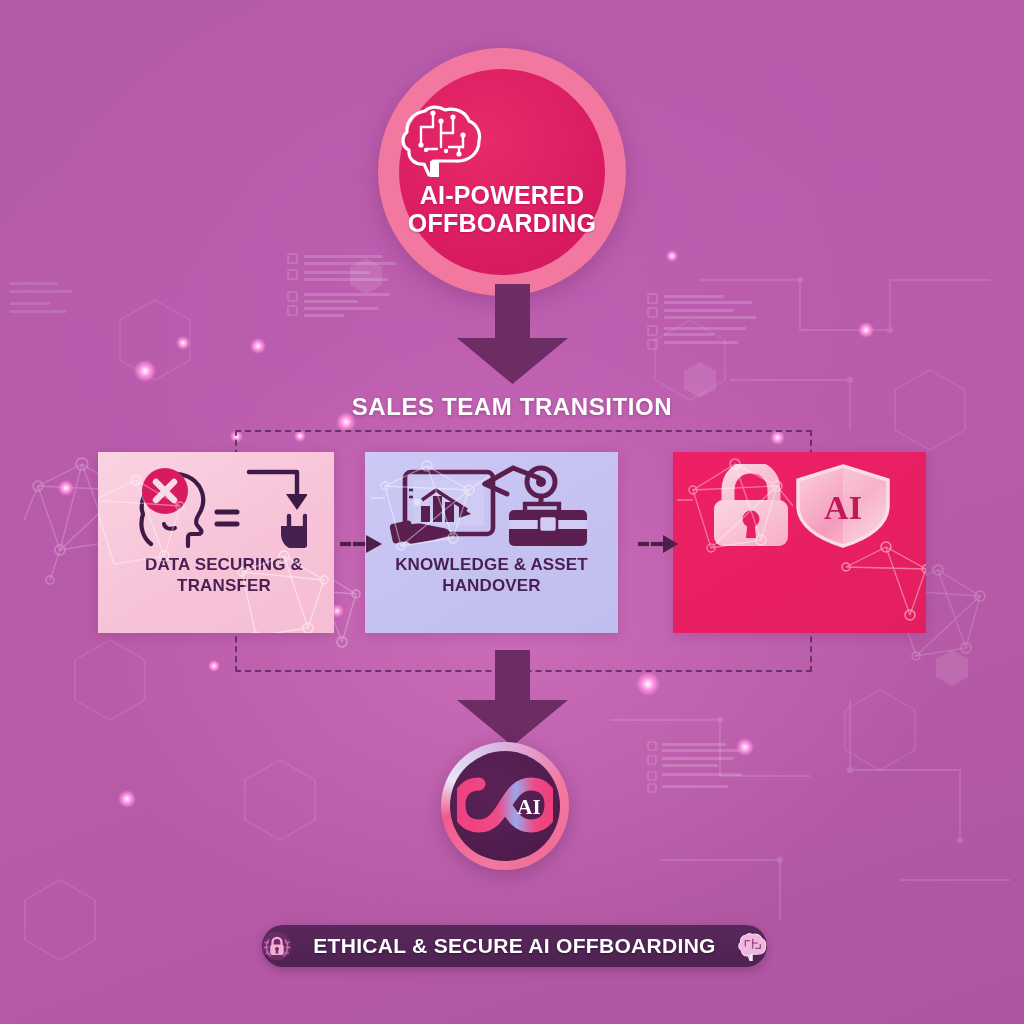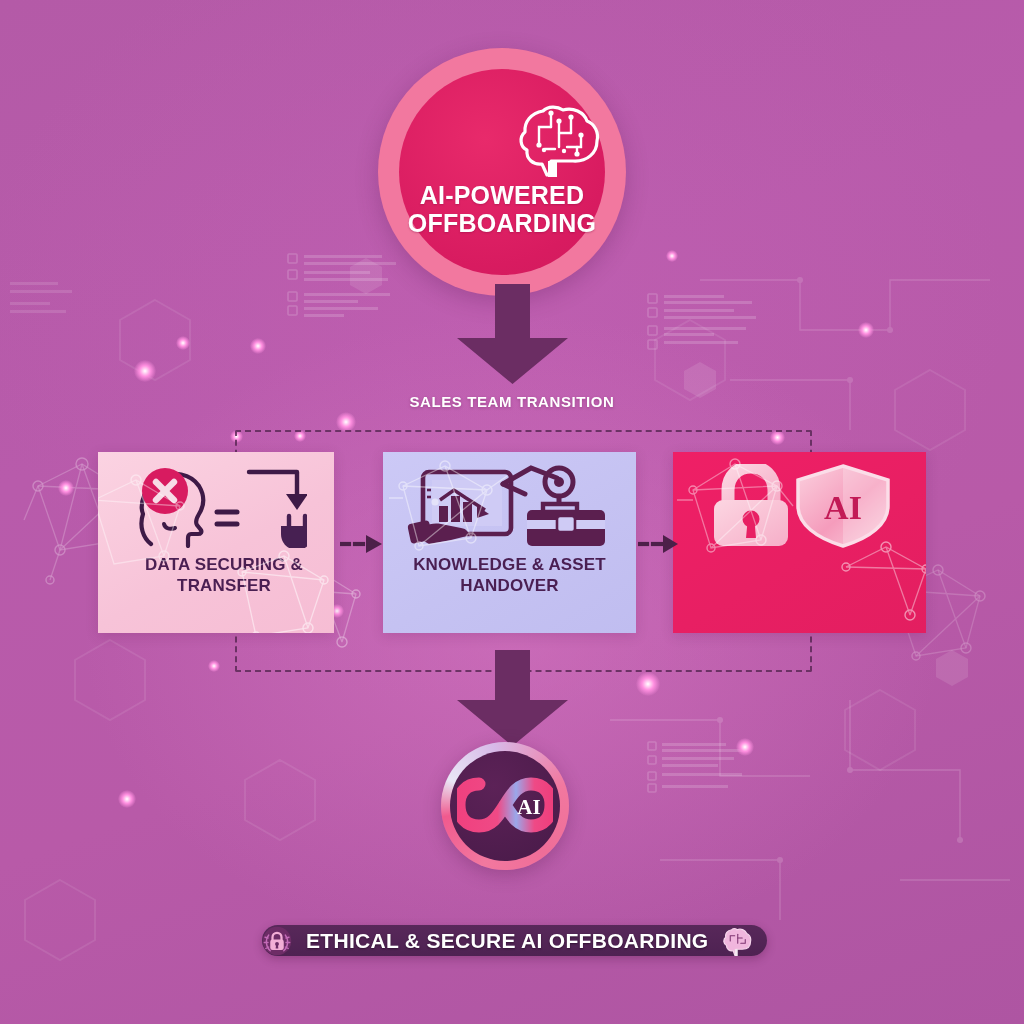--- a/index.html
+++ b/index.html
@@ -31,34 +31,34 @@
     position:absolute;left:378px;top:48px;width:248px;height:248px;
     border-radius:50%;
     background:#f2789f;
     box-shadow:0 6px 22px rgba(80,20,70,.25);
     display:flex;align-items:center;justify-content:center;
   }
   #top-node-inner{
     width:206px;height:206px;border-radius:50%;
     background:#e0205f;
     background:radial-gradient(circle at 42% 34%,#e82a6b 0%,#d81b60 70%,#cf1a5c 100%);
-    display:flex;flex-direction:column;align-items:flex-end;justify-content:center;
+    display:flex;flex-direction:column;align-items:flex-start;justify-content:center;
     text-align:center;
   }
   #top-node-inner .brain{margin-top:-4px;margin-bottom:2px;}
   #top-node-label{
     color:#fff;font-weight:bold;font-size:25px;line-height:1.12;
     letter-spacing:.2px;text-shadow:0 1px 2px rgba(120,10,60,.35);
     padding:0 6px;
   }
 
   
   .bigarrow{position:absolute;}
   .stem-label{
-    position:absolute;color:#fff;font-weight:bold;font-size:15px;
+    position:absolute;color:#fff;font-weight:bold;font-size:24px;
     letter-spacing:.6px;text-align:center;width:100%;left:0;
     text-shadow:0 1px 3px rgba(90,20,70,.35);
   }
 
   
   #dashed-box{
     position:absolute;left:235px;top:430px;width:573px;height:238px;
     border:2.5px dashed #5d2a58;opacity:.85;border-radius:2px;
   }
 
@@ -68,21 +68,21 @@
     display:flex;flex-direction:column;align-items:center;justify-content:flex-start;
     box-shadow:0 3px 12px rgba(80,20,70,.16);
   }
   .card .cardicon{margin-top:12px;height:84px;display:flex;align-items:center;justify-content:center;}
   .card .cardlabel{
     margin-top:7px;font-weight:bold;font-size:17px;line-height:1.22;
     text-align:center;letter-spacing:.15px;padding:0 8px;
   }
   #card-1{left:98px;width:236px;background:linear-gradient(150deg,#fbd3e2 0%,#f7c3d8 55%,#f6bdd4 100%);}
   #card-1 .cardlabel{color:#4a1f52;padding-left:24px;}
-  #card-2{left:383px;width:253px;background:linear-gradient(150deg,#ccc9f6 0%,#c5c2f2 55%,#c0bdf0 100%);}
+  #card-2{left:365px;width:253px;background:linear-gradient(150deg,#ccc9f6 0%,#c5c2f2 55%,#c0bdf0 100%);}
   #card-2 .cardlabel{color:#4a1f52;}
   #card-3{left:673px;width:253px;background:linear-gradient(150deg,#ef1f66 0%,#e81f63 55%,#e31e60 100%);}
   #card-3 .cardlabel{color:#ffffff;text-shadow:0 1px 2px rgba(120,10,55,.3);}
   .card .netdeco{position:absolute;opacity:.45;pointer-events:none;}
 
   .minarrow{position:absolute;top:533px;}
 
   
   #bottom-node{
     position:absolute;left:441px;top:742px;width:128px;height:128px;border-radius:50%;
@@ -96,23 +96,23 @@
     display:flex;align-items:center;justify-content:center;
   }
   #bottom-label{
     position:absolute;left:0;top:885px;width:100%;text-align:center;
     color:#fff;font-weight:bold;font-size:20.5px;letter-spacing:.6px;
     text-shadow:0 1px 3px rgba(90,20,70,.35);
   }
 
   
   #banner{
-    position:absolute;left:262px;top:925px;width:505px;height:31px;
+    position:absolute;left:262px;top:925px;width:505px;height:42px;
     border-radius:23px;background:linear-gradient(180deg,#58285a 0%,#4e2252 100%);
-    display:flex;align-items:center;justify-content:flex-start;gap:14px;
+    display:flex;align-items:center;justify-content:space-between;gap:14px;
     box-shadow:0 3px 10px rgba(60,10,50,.28);
   }
   #banner-text{
     color:#fff;font-weight:bold;font-size:21px;letter-spacing:.3px;
     text-shadow:0 1px 2px rgba(20,0,20,.5);
   }
   .banner-ico{width:30px;height:30px;flex:0 0 auto;}
 </style>
 </head>
 <body>

